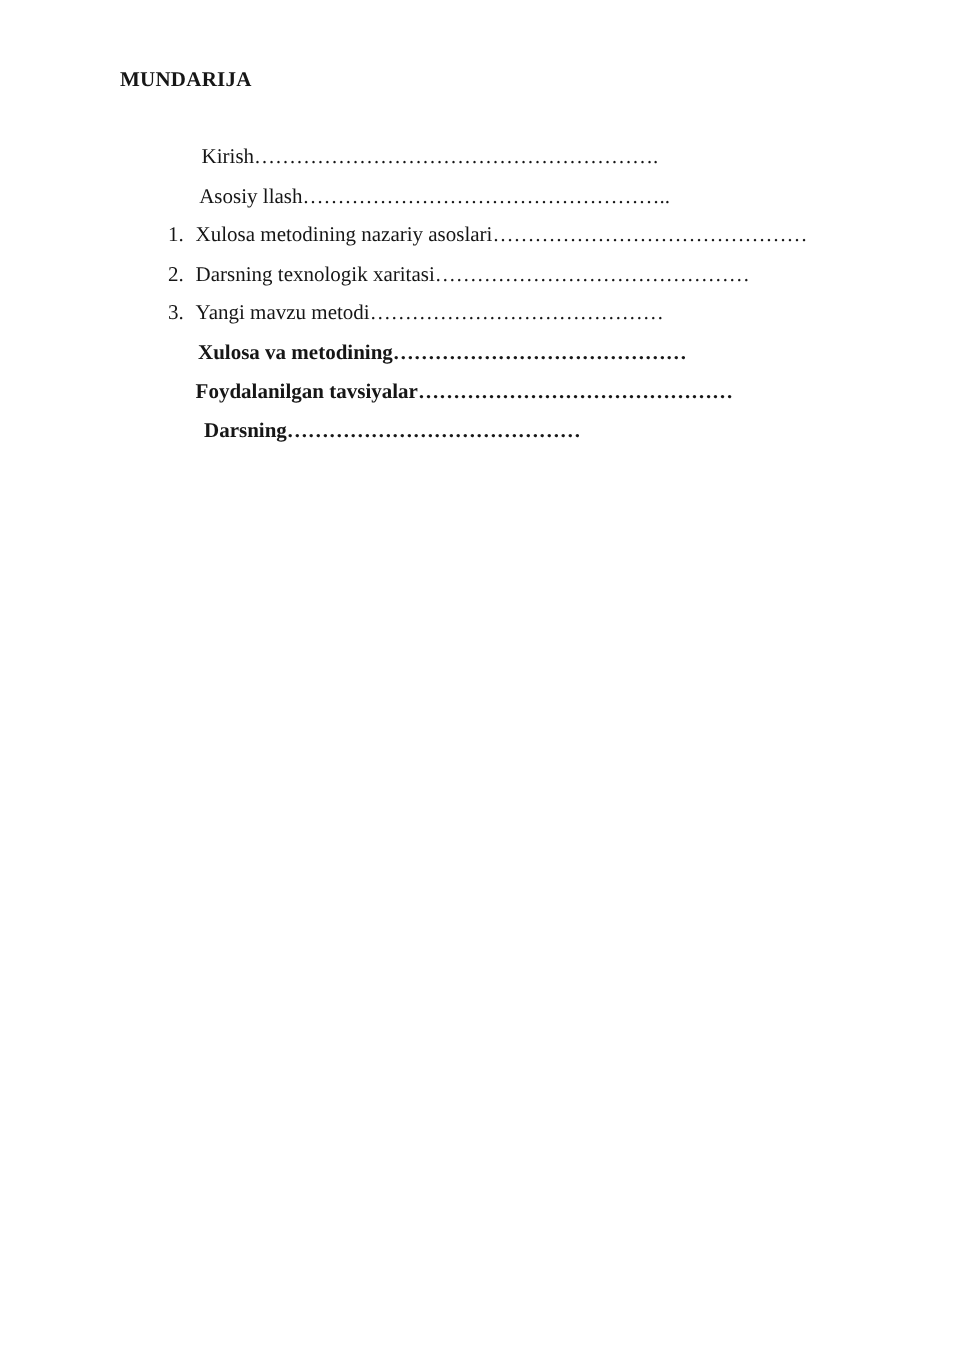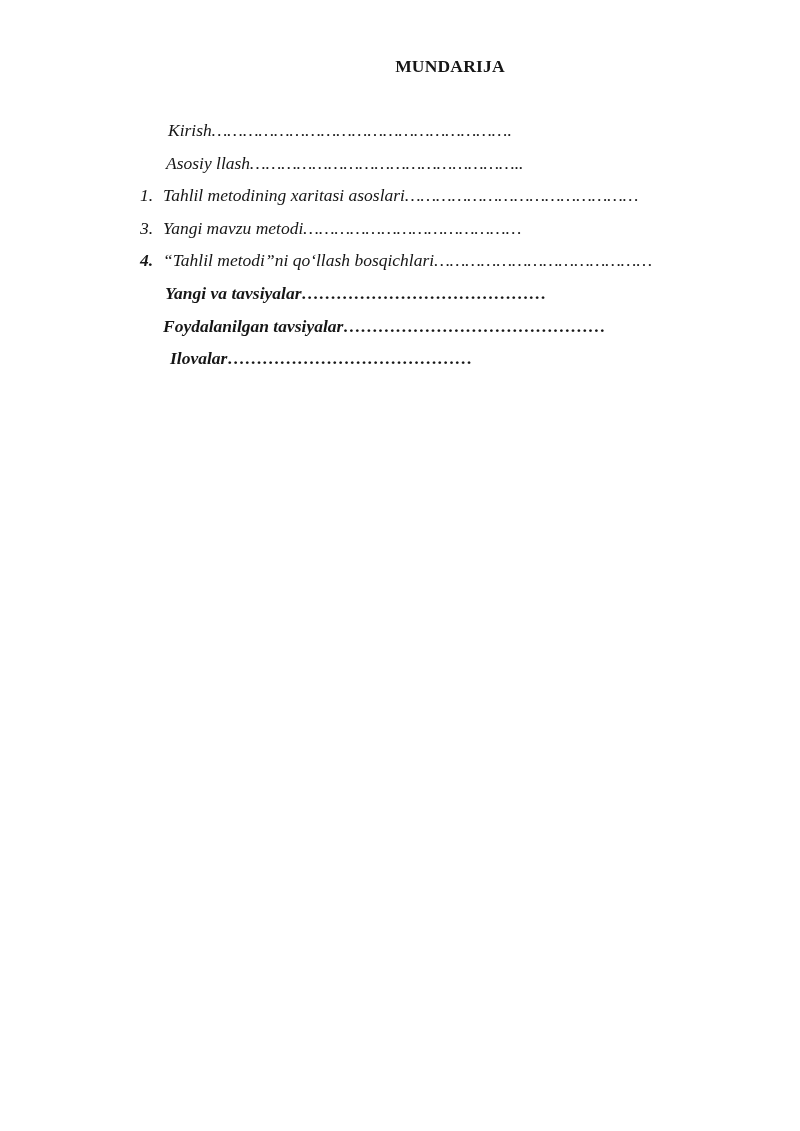--- a/index.html
+++ b/index.html
@@ -14,39 +14,38 @@
     background: #ffffff;
     overflow: hidden;
     font-family: "Liberation Serif", serif;
     color: #161616;
   }
   .doc-title {
     position: absolute;
     left: 100px;
     top: 50px;
     width: 700px;
-    text-align: center;
+    text-align: left;
     font-size: 17.5px;
     font-weight: bold;
     line-height: 33px;
     letter-spacing: 0.2px;
     white-space: nowrap;
   }
   .toc {
     position: absolute;
     left: 140px;
     top: 114px;
     width: 640px;
     font-size: 17.5px;
     line-height: 32.6px;
     white-space: nowrap;
   }
   .toc-line {
     height: 32.6px;
-    font-style: italic;
   }
   .num {
     display: inline-block;
     width: 23px;
   }
   .bold {
     font-weight: bold;
   }
   .ind-28 { padding-left: 28px; }
   .ind-26 { padding-left: 26px; }
@@ -60,28 +59,28 @@
 <div class="page">
 
   <div class="doc-title">MUNDARIJA</div>
 
   <div class="toc">
 
     <div class="toc-line ind-28"><span>Kirish</span><span>………………………………………………….</span></div>
 
     <div class="toc-line ind-26"><span>Asosiy llash</span><span>……………………………………………..</span></div>
 
-    <div class="toc-line"><span class="num">1.</span><span>Tahlil metodining xaritasi asoslari</span><span>………………………………………</span></div>
+    <div class="toc-line"><span class="num">1.</span><span>Xulosa metodining nazariy asoslari</span><span>………………………………………</span></div>
 
+    <div class="toc-line"><span class="num">2.</span><span>Darsning texnologik xaritasi</span><span>………………………………………</span></div>
 
     <div class="toc-line"><span class="num">3.</span><span>Yangi mavzu metodi</span><span>……………………………………</span></div>
 
-    <div class="toc-line"><span class="num bold">4.</span><span>“Tahlil metodi”ni qo‘llash bosqichlari</span><span>……………………………………</span></div>
 
-    <div class="toc-line ind-25 bold"><span>Yangi va tavsiyalar</span><span>……………………………………</span></div>
+    <div class="toc-line ind-25 bold"><span>Xulosa va metodining</span><span>……………………………………</span></div>
 
     <div class="toc-line ind-23 bold"><span>Foydalanilgan tavsiyalar</span><span>………………………………………</span></div>
 
-    <div class="toc-line ind-30 bold"><span>Ilovalar</span><span>……………………………………</span></div>
+    <div class="toc-line ind-30 bold"><span>Darsning</span><span>……………………………………</span></div>
 
   </div>
 
 </div>
 
 </body></html>

